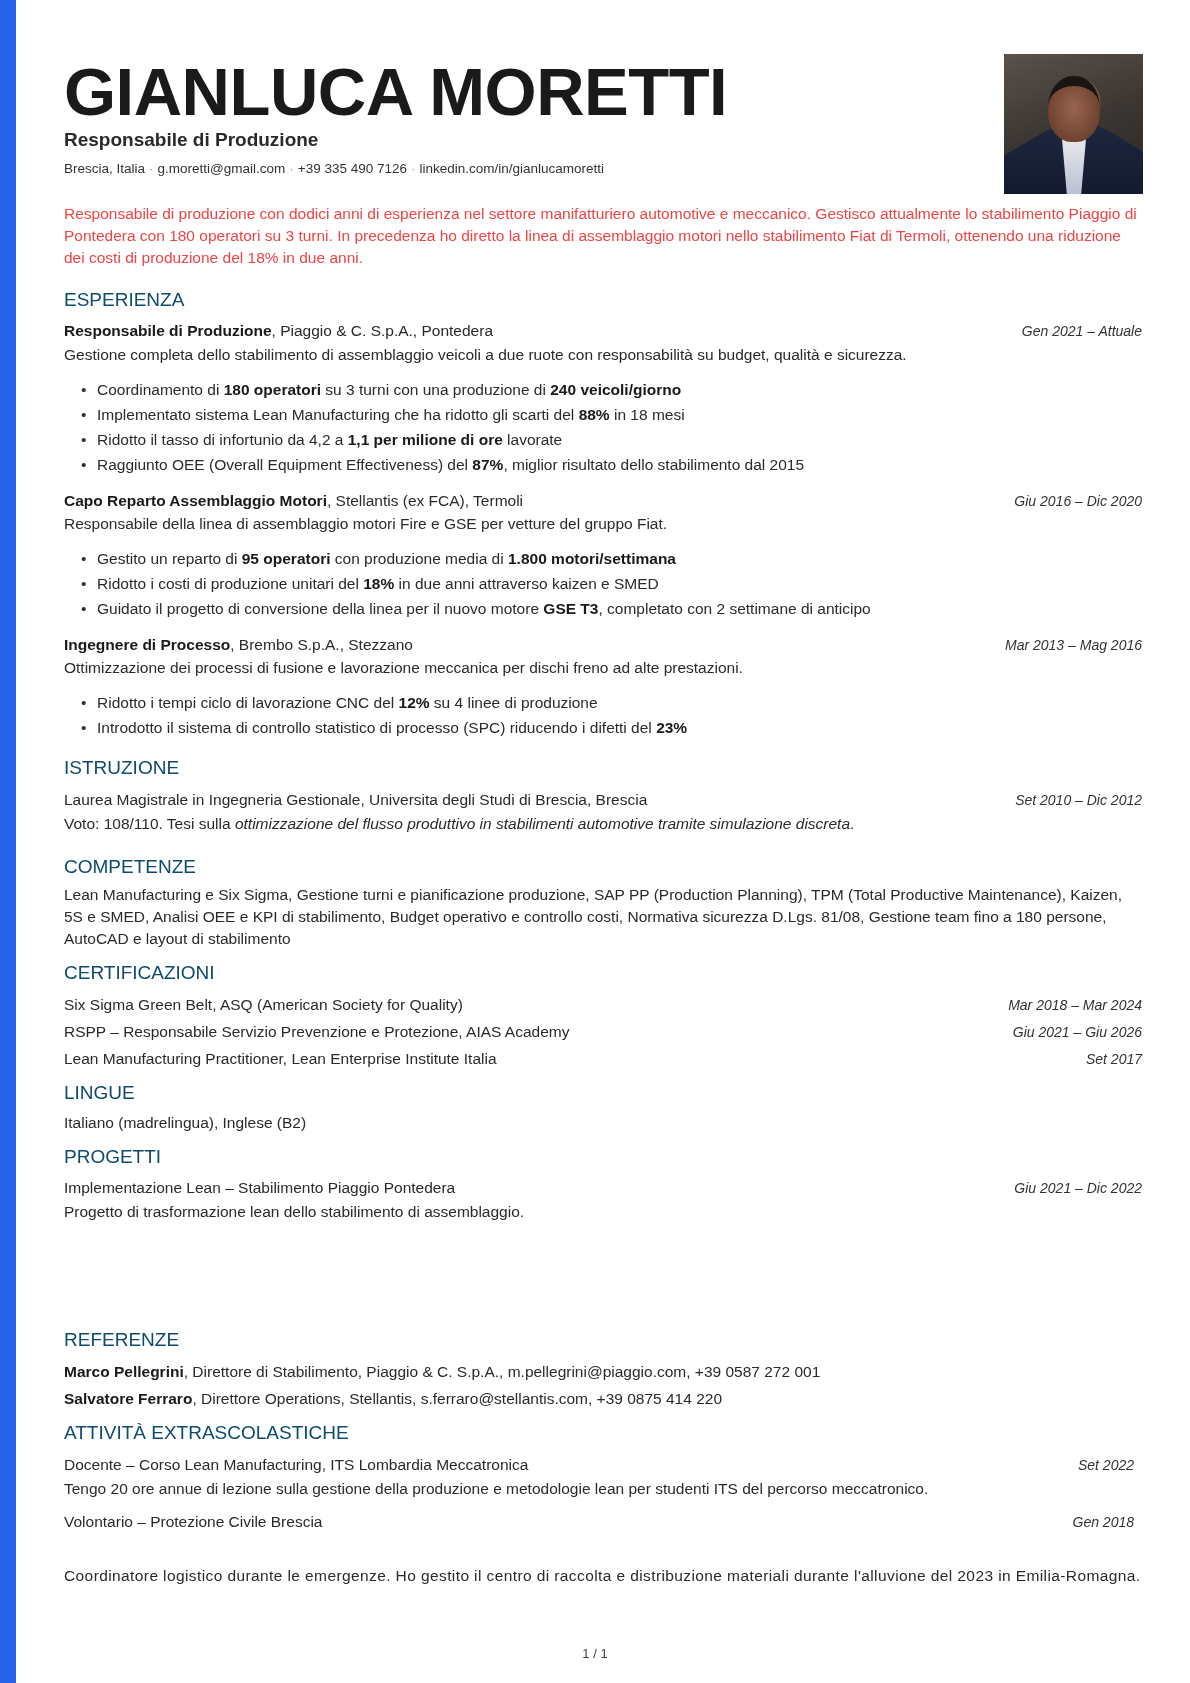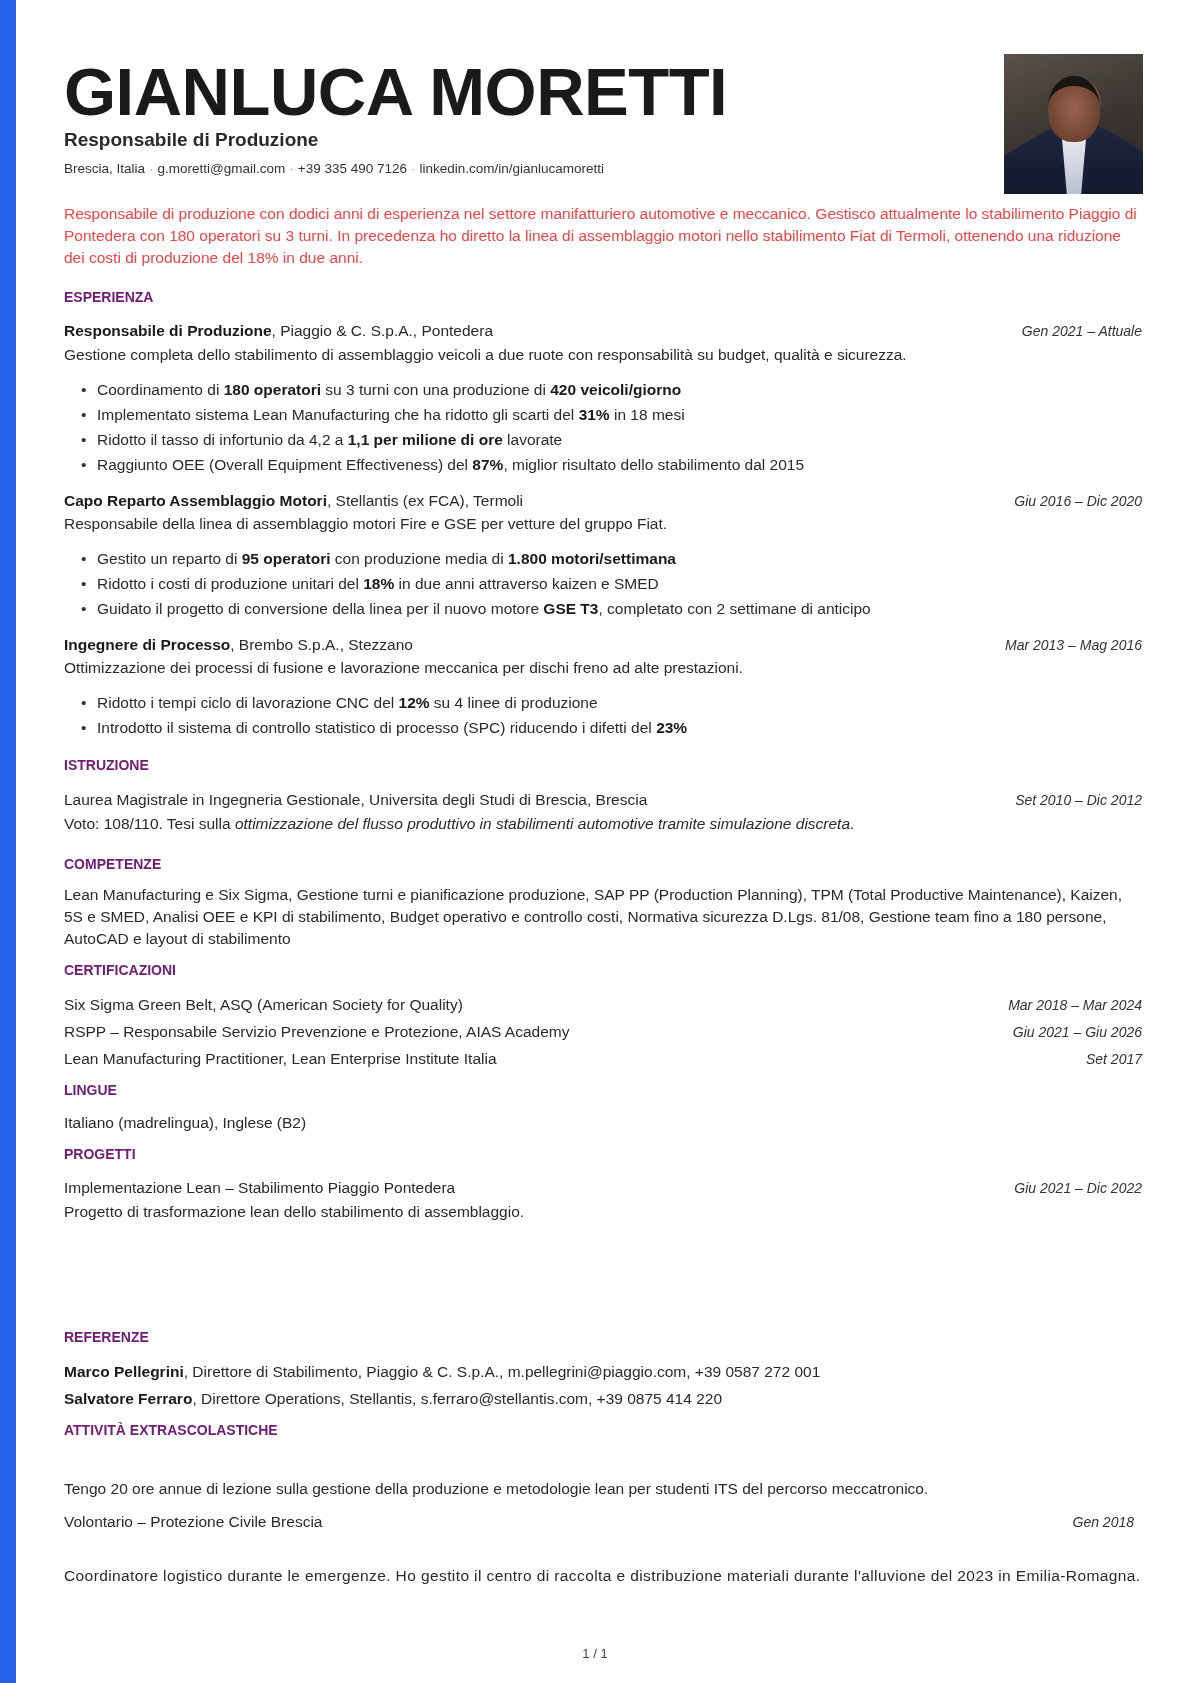--- a/index.html
+++ b/index.html
@@ -54,21 +54,21 @@
     border-radius: 48% 48% 45% 45%;
     background: radial-gradient(ellipse at 50% 40%, #9a6450 0%, #6e4330 70%);
     border-top: 10px solid #1a1513;
   }
   .summary {
     position: absolute; top: 203px; left: 0; width: 1078px;
     font-size: 15.5px; line-height: 22px; color: #ef4444;
   }
   .section-title {
     position: absolute; left: 0;
-    font-size: 14px; font-weight: bold; color: #701a75;
+    font-size: 19px; font-weight: normal; color: #0c4a6e;
   }
   .row {
     position: absolute; left: 0; width: 1078px;
     font-size: 15.5px; line-height: 22px; color: #2a2a2a;
   }
   .row .date {
     position: absolute; right: 0; top: 0;
     font-style: italic; font-size: 14px; color: #333;
   }
   .bullets { position: absolute; left: 33px; list-style: none; }
@@ -109,22 +109,22 @@
   <div class="summary">Responsabile di produzione con dodici anni di esperienza nel settore manifatturiero automotive e meccanico. Gestisco attualmente lo stabilimento Piaggio di Pontedera con 180 operatori su 3 turni. In precedenza ho diretto la linea di assemblaggio motori nello stabilimento Fiat di Termoli, ottenendo una riduzione dei costi di produzione del 18% in due anni.</div>
 
   <div class="section-title" style="top:289px">ESPERIENZA</div>
 
   <div class="row" style="top:320px">
     <b>Responsabile di Produzione</b><span>, Piaggio &amp; C. S.p.A., Pontedera</span>
     <span class="date">Gen 2021 – Attuale</span>
   </div>
   <div class="row" style="top:344px">Gestione completa dello stabilimento di assemblaggio veicoli a due ruote con responsabilità su budget, qualità e sicurezza.</div>
   <ul class="bullets" style="top:377px">
-      <li>Coordinamento di <b>180 operatori</b> su 3 turni con una produzione di <b>420 veicoli/giorno</b></li>
-      <li>Implementato sistema Lean Manufacturing che ha ridotto gli scarti del <b>31%</b> in 18 mesi</li>
+      <li>Coordinamento di <b>180 operatori</b> su 3 turni con una produzione di <b>240 veicoli/giorno</b></li>
+      <li>Implementato sistema Lean Manufacturing che ha ridotto gli scarti del <b>88%</b> in 18 mesi</li>
       <li>Ridotto il tasso di infortunio da 4,2 a <b>1,1 per milione di ore</b> lavorate</li>
       <li>Raggiunto OEE (Overall Equipment Effectiveness) del <b>87%</b>, miglior risultato dello stabilimento dal 2015</li>
     </ul>
 
   <div class="row" style="top:490px">
     <b>Capo Reparto Assemblaggio Motori</b><span>, Stellantis (ex FCA), Termoli</span>
     <span class="date">Giu 2016 – Dic 2020</span>
   </div>
   <div class="row" style="top:513px">Responsabile della linea di assemblaggio motori Fire e GSE per vetture del gruppo Fiat.</div>
   <ul class="bullets" style="top:546px">
@@ -181,20 +181,24 @@
 
   <div class="section-title" style="top:1329px">REFERENZE</div>
   <div class="row" style="top:1361px">
     <b>Marco Pellegrini</b><span>, Direttore di Stabilimento, Piaggio &amp; C. S.p.A., m.pellegrini@piaggio.com, +39 0587 272 001</span>
   </div>
   <div class="row" style="top:1388px">
     <b>Salvatore Ferraro</b><span>, Direttore Operations, Stellantis, s.ferraro@stellantis.com, +39 0875 414 220</span>
   </div>
 
   <div class="section-title" style="top:1422px">ATTIVITÀ EXTRASCOLASTICHE</div>
+  <div class="row" style="top:1454px; width:1070px">
+    <span>Docente – Corso Lean Manufacturing, ITS Lombardia Meccatronica</span>
+    <span class="date">Set 2022</span>
+  </div>
   <div class="row" style="top:1478px">Tengo 20 ore annue di lezione sulla gestione della produzione e metodologie lean per studenti ITS del percorso meccatronico.</div>
   <div class="row" style="top:1511px; width:1070px">
     <span>Volontario – Protezione Civile Brescia</span>
     <span class="date">Gen 2018</span>
   </div>
   <div class="row justify" style="top:1535px">Coordinatore logistico durante le emergenze. Ho gestito il centro di raccolta e distribuzione materiali durante l'alluvione del 2023 in Emilia-Romagna.</div>
 
 </div>
 
 <div class="footer">1 / 1</div>

